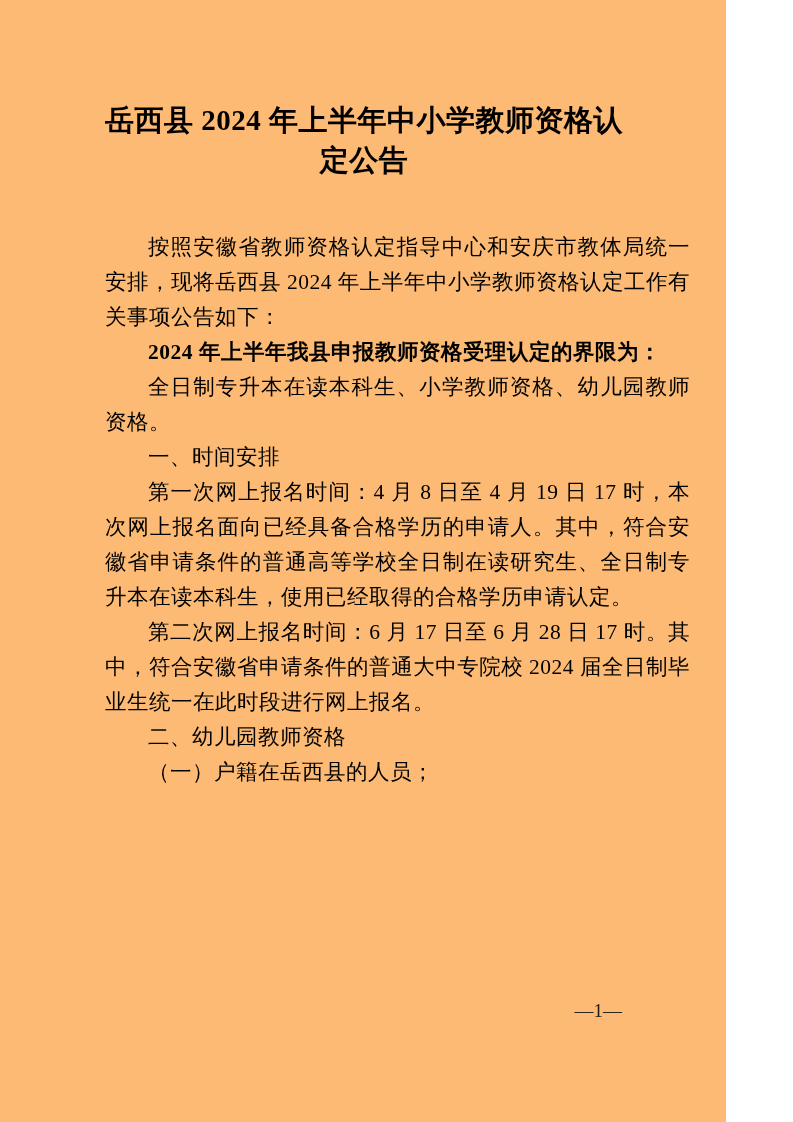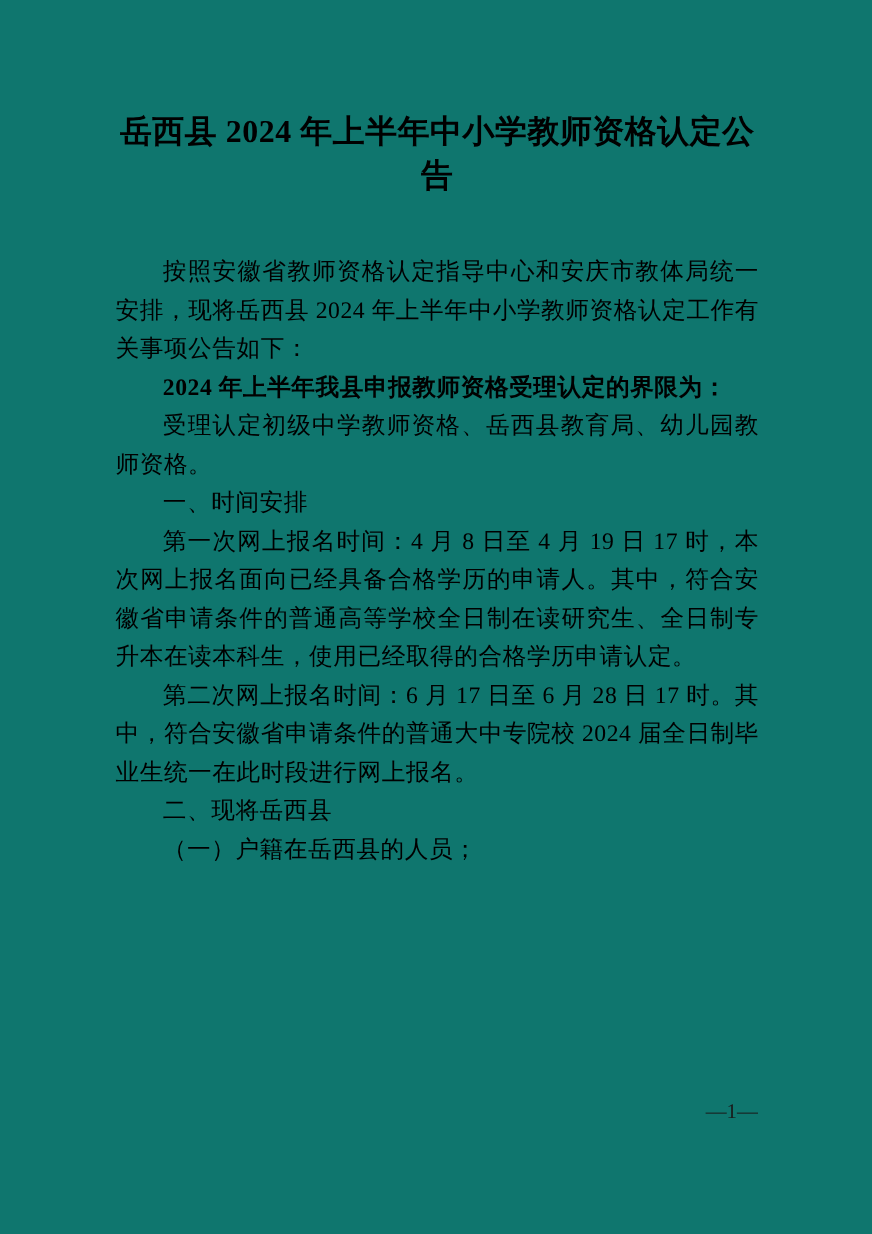--- a/index.html
+++ b/index.html
@@ -2,23 +2,23 @@
 <html><head>
 <meta charset="utf-8">
 <style>
   html, body {
     margin: 0;
     padding: 0;
     background: #ffffff;
   }
   .page {
     position: relative;
-    width: 793px;
+    width: 726px;
     height: 1122px;
-    background: #0f766e;
+    background: #fdba74;
     box-sizing: border-box;
     padding: 100px 103px 0 105px;
     overflow: hidden;
     color: #000000;
     font-family: "Liberation Serif", "DejaVu Serif", serif;
   }
   .doc-title {
     margin: 0 0 50px 0;
     font-size: 29px;
     line-height: 40px;
@@ -53,22 +53,22 @@
 </style>
 </head>
 <body>
 
 <div class="page">
   <h1 class="doc-title">岳西县 2024 年上半年中小学教师资格认定公告</h1>
 
   <div class="doc-body">
       <p class="para">按照安徽省教师资格认定指导中心和安庆市教体局统一安排，现将岳西县 2024 年上半年中小学教师资格认定工作有关事项公告如下：</p>
       <p class="para bold">2024 年上半年我县申报教师资格受理认定的界限为：</p>
-      <p class="para">受理认定初级中学教师资格、岳西县教育局、幼儿园教师资格。</p>
+      <p class="para">全日制专升本在读本科生、小学教师资格、幼儿园教师资格。</p>
       <p class="para">一、时间安排</p>
       <p class="para">第一次网上报名时间：4 月 8 日至 4 月 19 日 17 时，本次网上报名面向已经具备合格学历的申请人。其中，符合安徽省申请条件的普通高等学校全日制在读研究生、全日制专升本在读本科生，使用已经取得的合格学历申请认定。</p>
       <p class="para">第二次网上报名时间：6 月 17 日至 6 月 28 日 17 时。其中，符合安徽省申请条件的普通大中专院校 2024 届全日制毕业生统一在此时段进行网上报名。</p>
-      <p class="para">二、现将岳西县</p>
+      <p class="para">二、幼儿园教师资格</p>
       <p class="para">（一）户籍在岳西县的人员；</p>
     </div>
 
   <div class="page-number">—1—</div>
 </div>
 
 </body></html>

